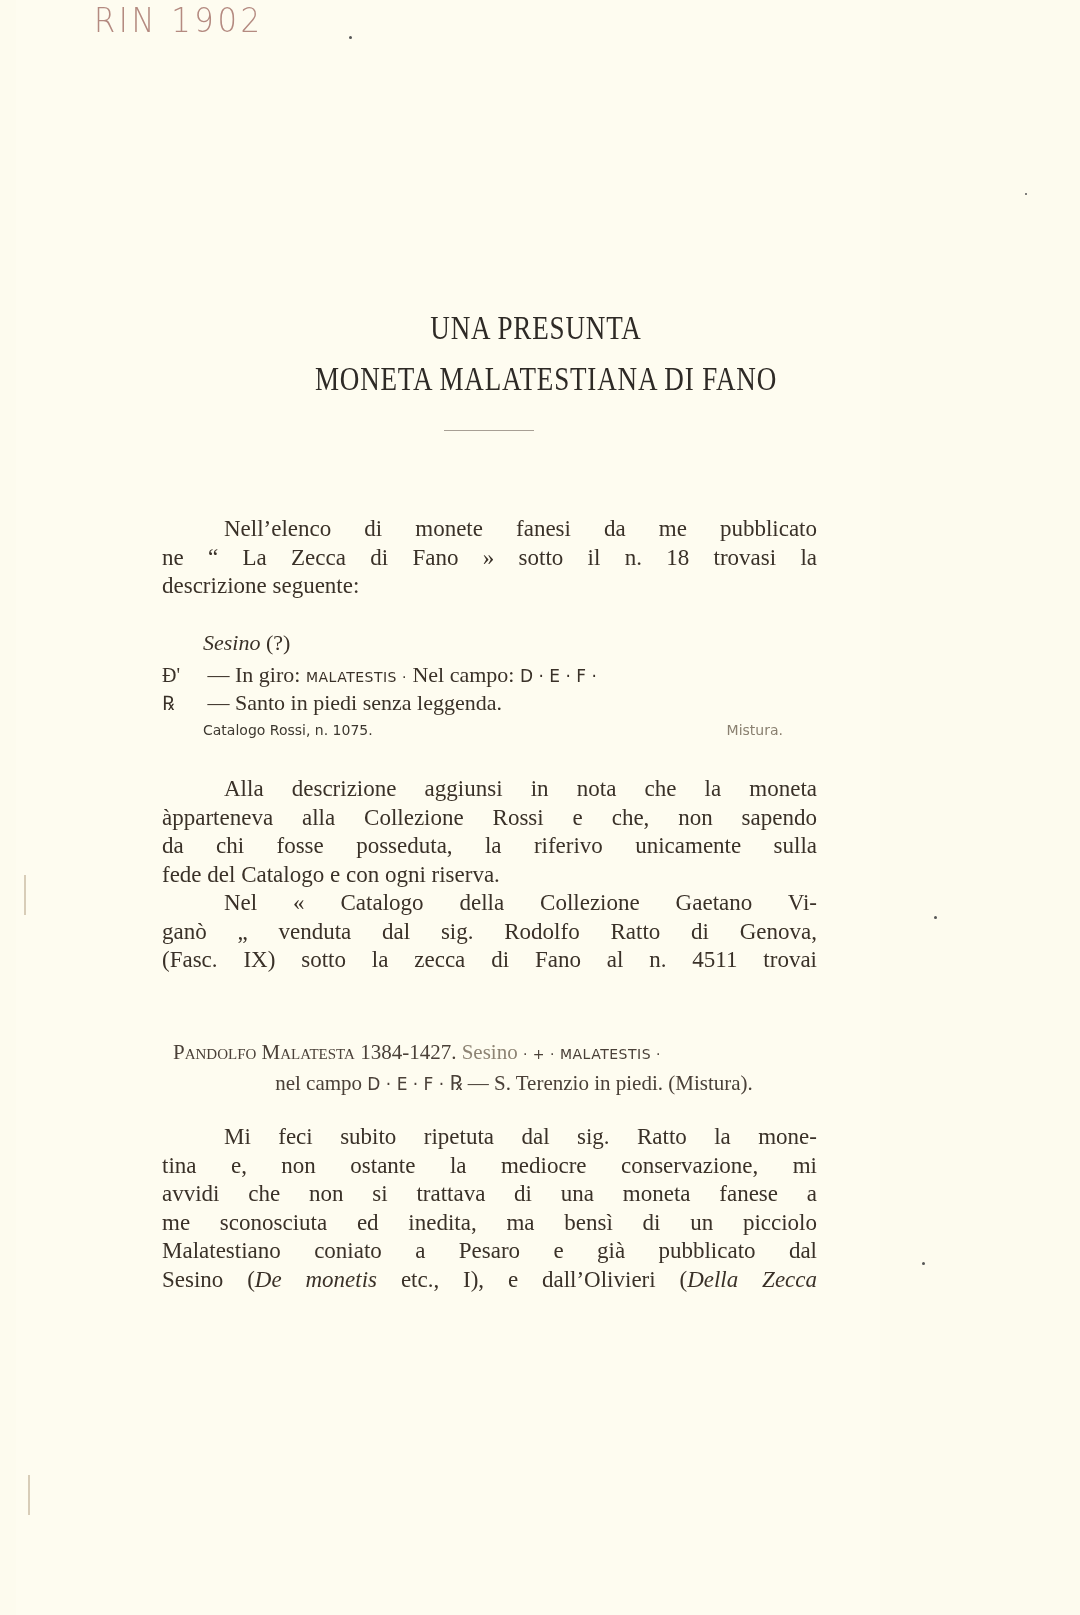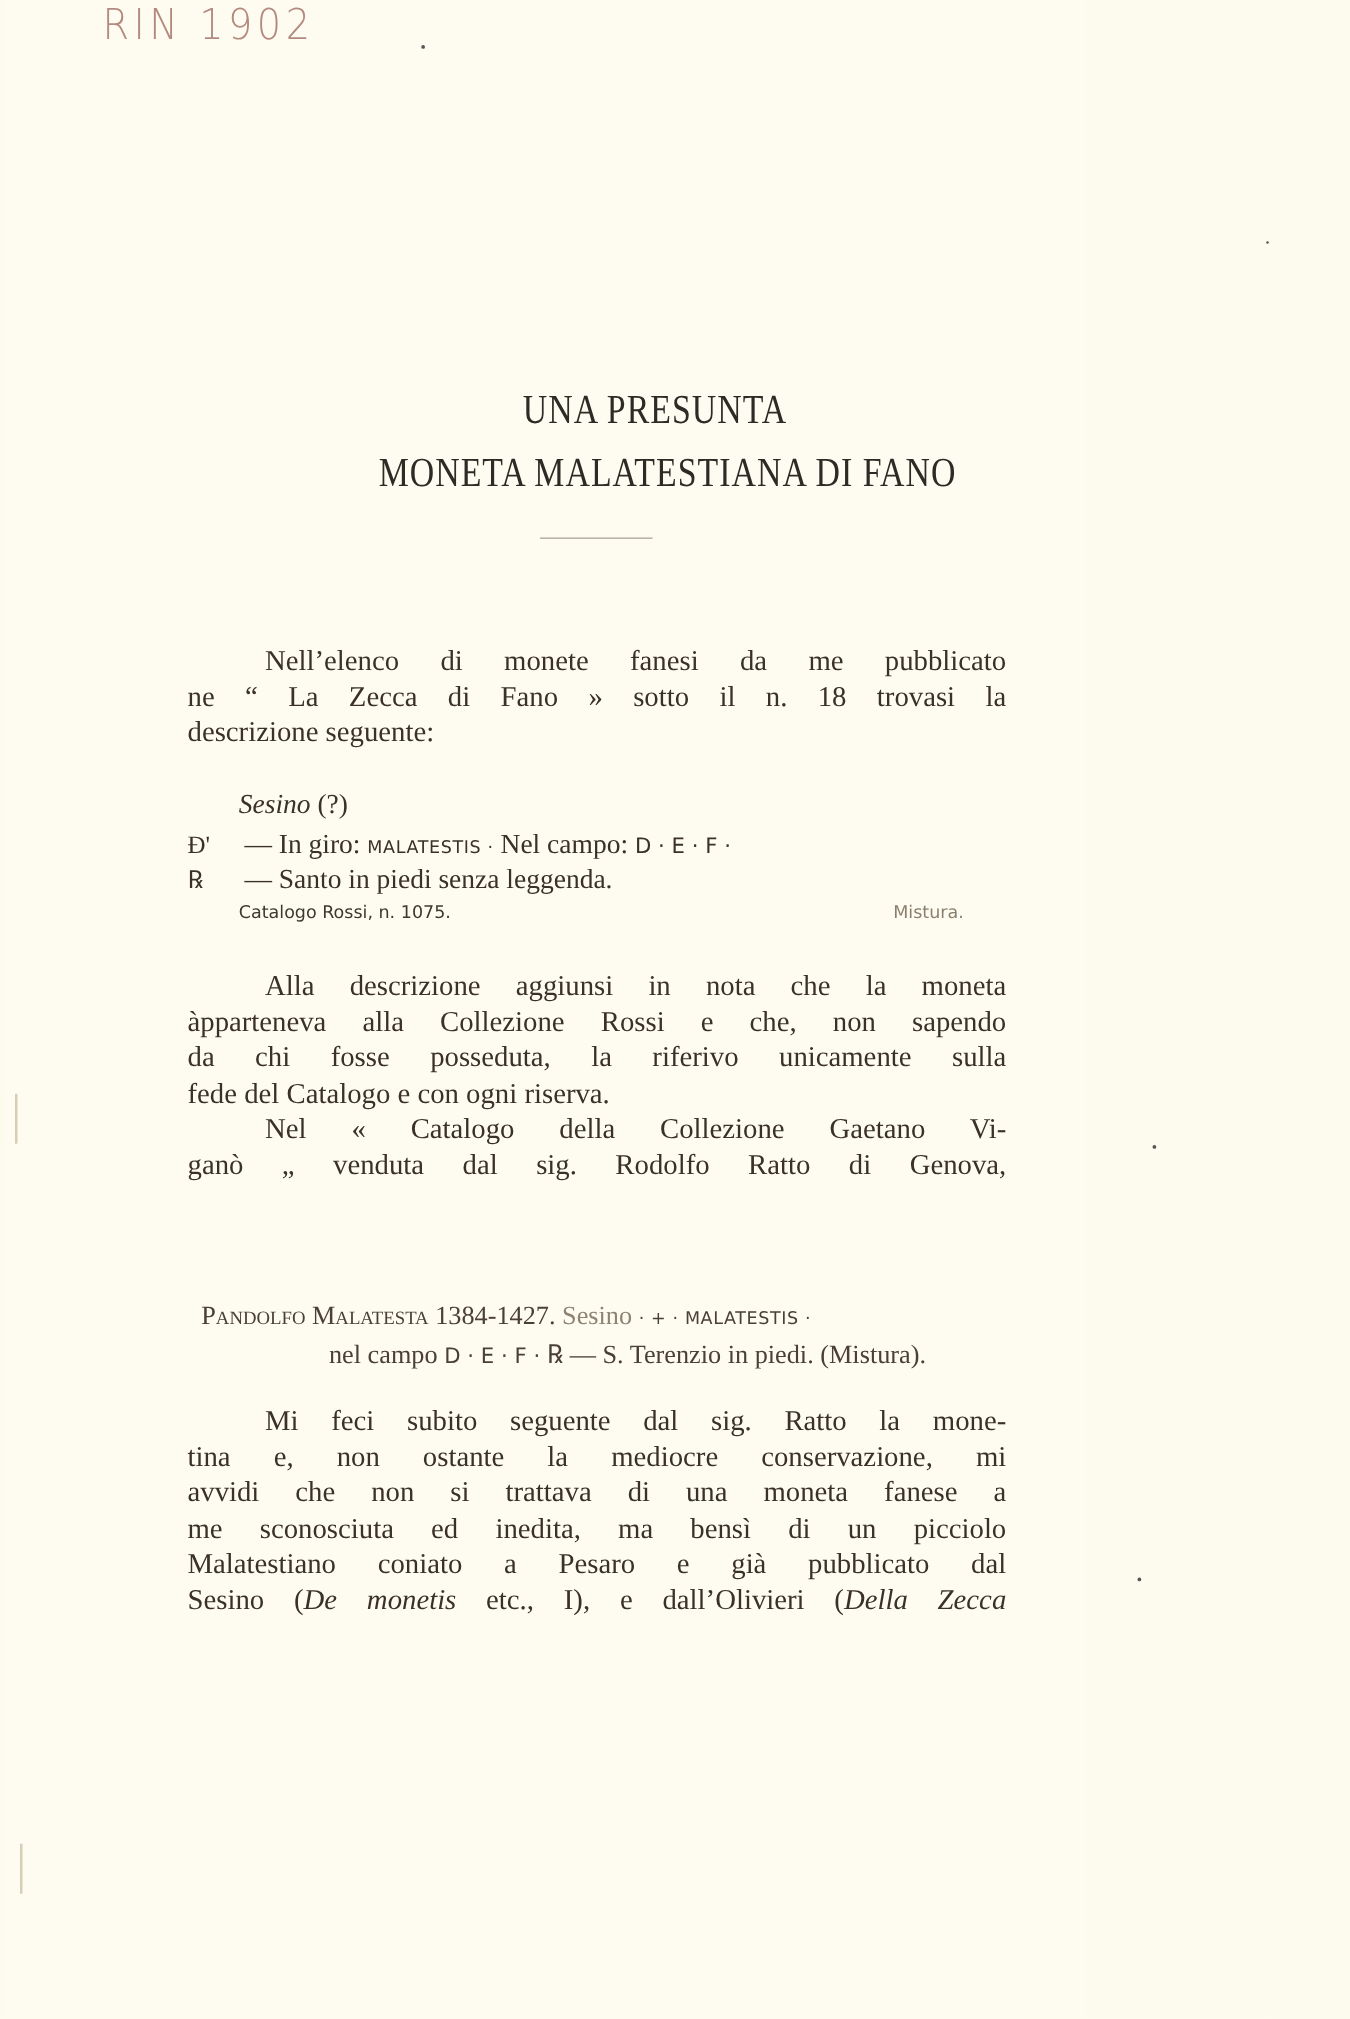--- a/index.html
+++ b/index.html
@@ -3,21 +3,21 @@
 <meta charset="utf-8">
 <style>
   html, body { margin:0; padding:0; }
   body {
     width:1080px; height:1615px; overflow:hidden;
     background:#fdfbee;
     font-family:"Liberation Serif", "DejaVu Serif", serif;
     color:#3a3128;
     position:relative;
   }
-  .page { position:absolute; left:4px; top:0; width:864px; height:1615px; background:#fefcf0; }
+  .page { position:absolute; left:16px; top:0; width:864px; height:1615px; background:#fefcf0; }
   .handwriting {
     position:absolute; left:78px; top:0px;
     font-family:"DejaVu Sans", sans-serif; font-size:34px; letter-spacing:4px;
     color:#b48a80; font-weight:200; transform:scaleX(0.9); transform-origin:left;
   }
   .stain { position:absolute; width:2px; background:#c8b9a0; opacity:.7; }
   .dot { position:absolute; width:3px; height:3px; border-radius:50%; background:#555; }
   .title1, .title2 {
     position:absolute; left:0; width:1080px; text-align:center;
     font-size:33px; letter-spacing:1px; color:#2e2a26; transform:scaleX(0.82);
@@ -87,37 +87,38 @@
   <div class="text" style="top:775px;">
     <span class="line indent" style="text-indent:62px;">Alla descrizione aggiunsi in nota che la moneta</span>
     <span class="line">àpparteneva alla Collezione Rossi e che, non sapendo</span>
     <span class="line">da chi fosse posseduta, la riferivo unicamente sulla</span>
     <span class="line last">fede del Catalogo e con ogni riserva.</span>
   </div>
 
   <div class="text" style="top:889px;">
     <span class="line indent" style="text-indent:62px;">Nel « Catalogo della Collezione Gaetano Vi-</span>
     <span class="line">ganò „ venduta dal sig. Rodolfo Ratto di Genova,</span>
+    <span class="line">(Fasc. IX) sotto la zecca di Fano al n. 4511 trovai</span>
   </div>
 
   <div class="pand" style="top:1040px;">
     <span class="smallcaps">Pandolfo Malatesta</span>
     <span>1384-1427.</span>
     <span class="faded">Sesino</span>
     <span class="sans">· + · MALATESTIS ·</span>
   </div>
   <div class="pand" style="top:1068px;left:178px;text-align:center;">
     <span>nel campo</span>
     <span class="sansn">D · E · F ·</span>
     <span>℞</span>
     <span>— S. Terenzio in piedi. (Mistura).</span>
   </div>
 
   <div class="text" style="top:1123px;">
-    <span class="line indent" style="text-indent:62px;">Mi feci subito seguente dal sig. Ratto la mone-</span>
+    <span class="line indent" style="text-indent:62px;">Mi feci subito ripetuta dal sig. Ratto la mone-</span>
     <span class="line">tina e, non ostante la mediocre conservazione, mi</span>
     <span class="line">avvidi che non si trattava di una moneta fanese a</span>
     <span class="line">me sconosciuta ed inedita, ma bensì di un picciolo</span>
     <span class="line">Malatestiano coniato a Pesaro e già pubblicato dal</span>
     <span class="line">
       <span>Sesino (</span><i>De monetis</i><span> etc., I), e dall’Olivieri (</span><i>Della Zecca</i>
     </span>
   </div>
 
 </div>

